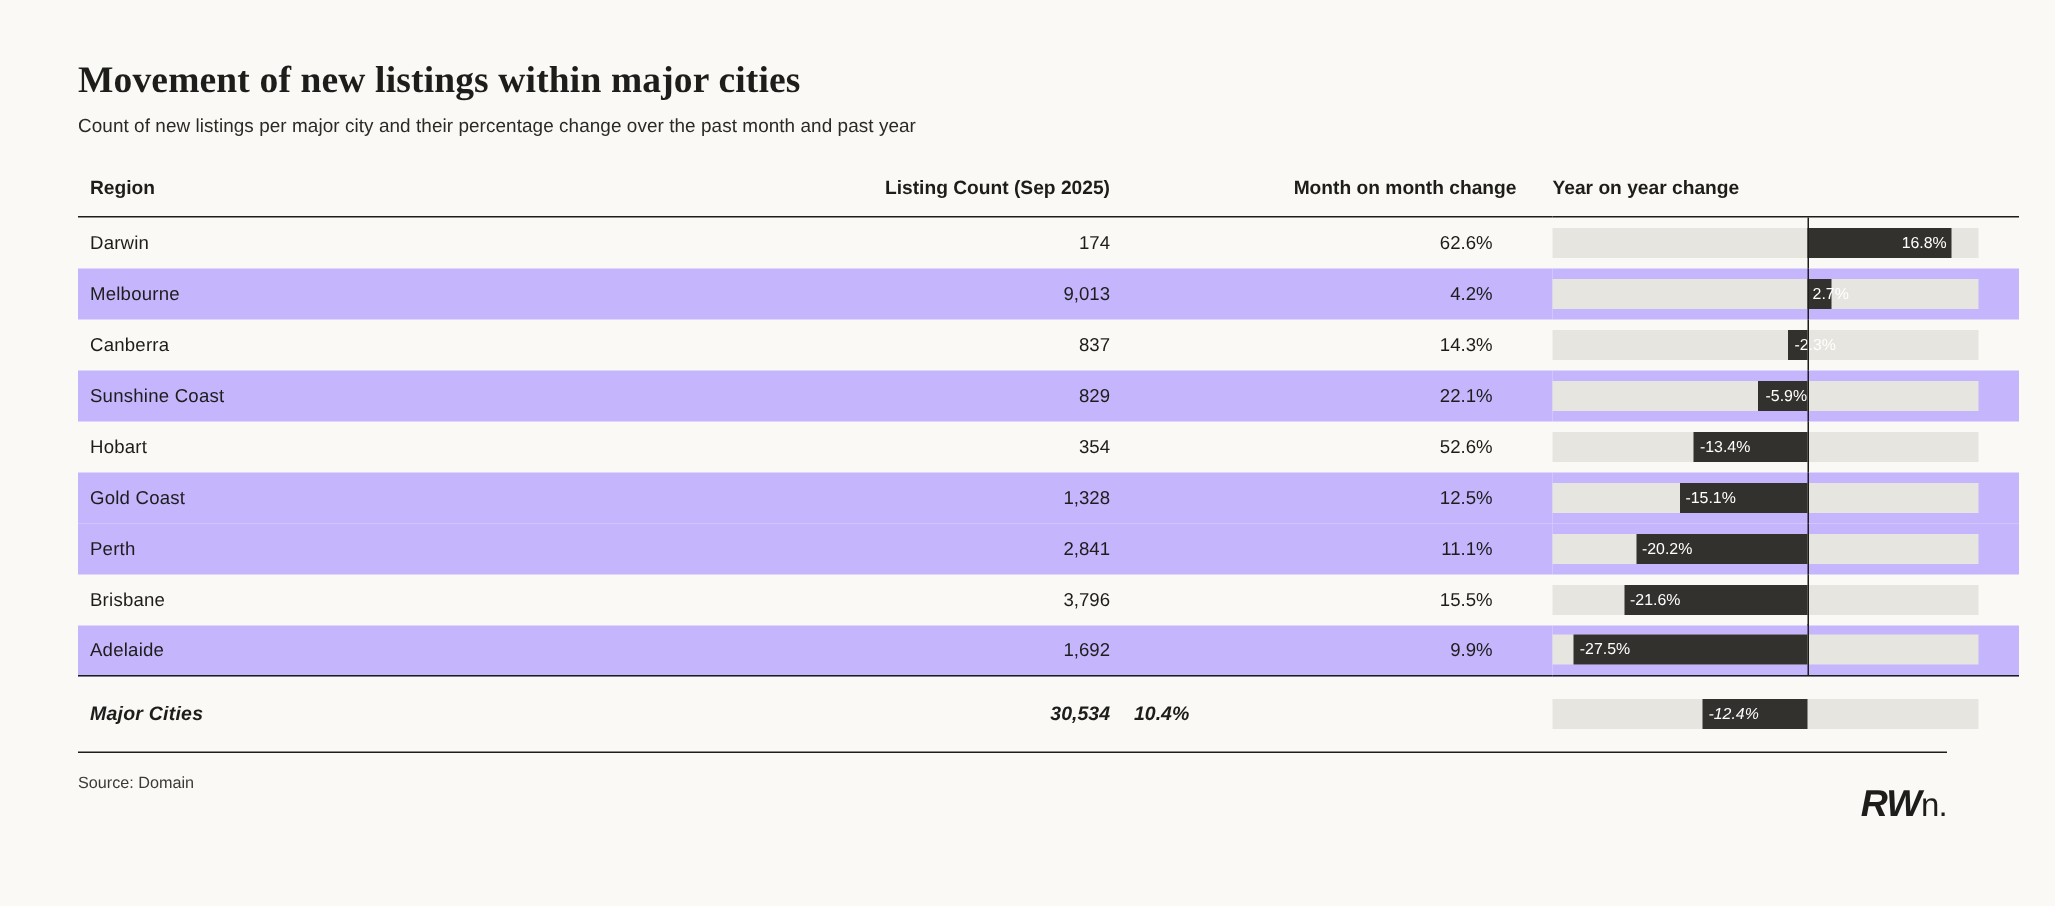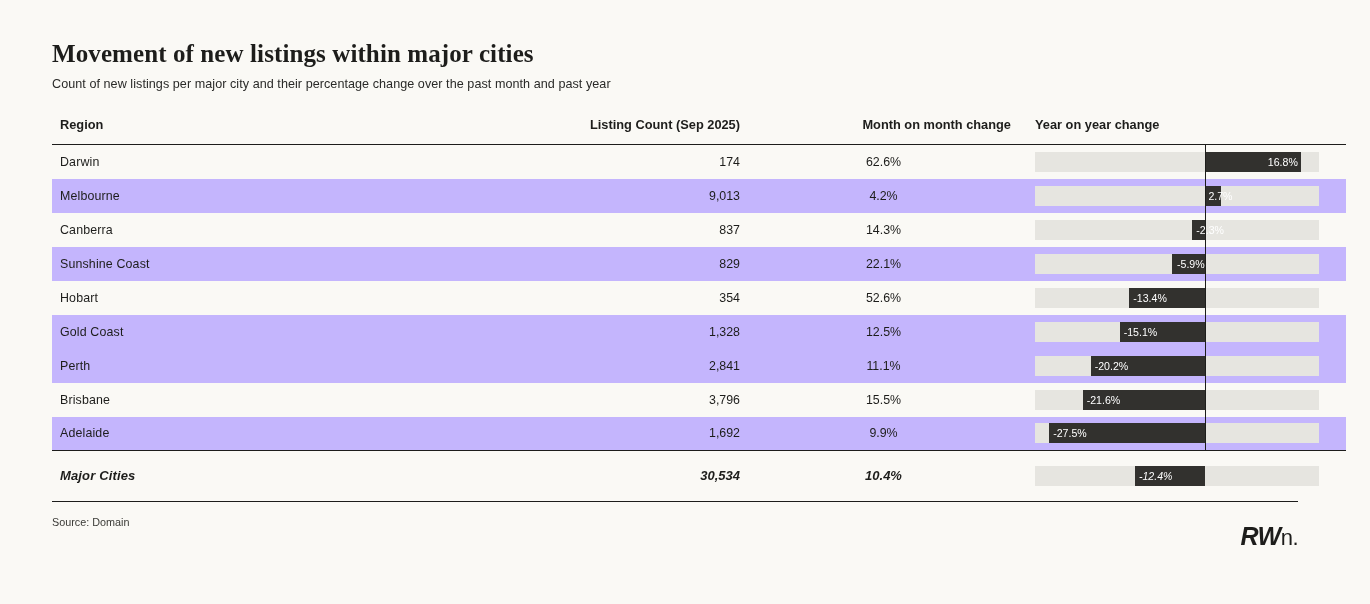--- a/index.html
+++ b/index.html
@@ -59,21 +59,21 @@
   tbody tr { height: 34px; }
   tbody tr.alt { background: #c4b5fd; }
   tbody td {
     font-size: 12.4px;
     color: #1d1d1b;
     padding: 0;
     vertical-align: middle;
   }
   td.region { padding-left: 8px; letter-spacing: 0.15px; }
   td.count  { text-align: right; padding-right: 16px; }
-  td.mom    { text-align: center; padding-right: 24px; }
+  td.mom    { text-align: right; padding-right: 40px; }
   td.yoy    { padding: 0; }
 
   .bar-wrap {
     position: relative;
     height: 20px;
     width: 284px;
     background: #e6e5e0;
   }
   .bar {
     position: absolute;
@@ -101,21 +101,21 @@
   tfoot tr { height: 50px; border-top: 1.6px solid #1d1d1b; font-style: italic; }
   tfoot td {
     font-size: 13px;
     font-weight: bold;
     color: #1d1d1b;
     padding: 0;
     vertical-align: middle;
   }
   tfoot td.region { padding-left: 8px; }
   tfoot td.count { text-align: right; padding-right: 16px; }
-  tfoot td.mom { text-align: center; padding-right: 24px; }
+  tfoot td.mom { text-align: left; padding-right: 24px; }
   tfoot .bar-label { font-weight: normal; }
 
   .table-bottom-rule {
     width: 1246px;
     height: 1.6px;
     background: #1d1d1b;
     margin-top: 0;
   }
 
   .footnotes {

